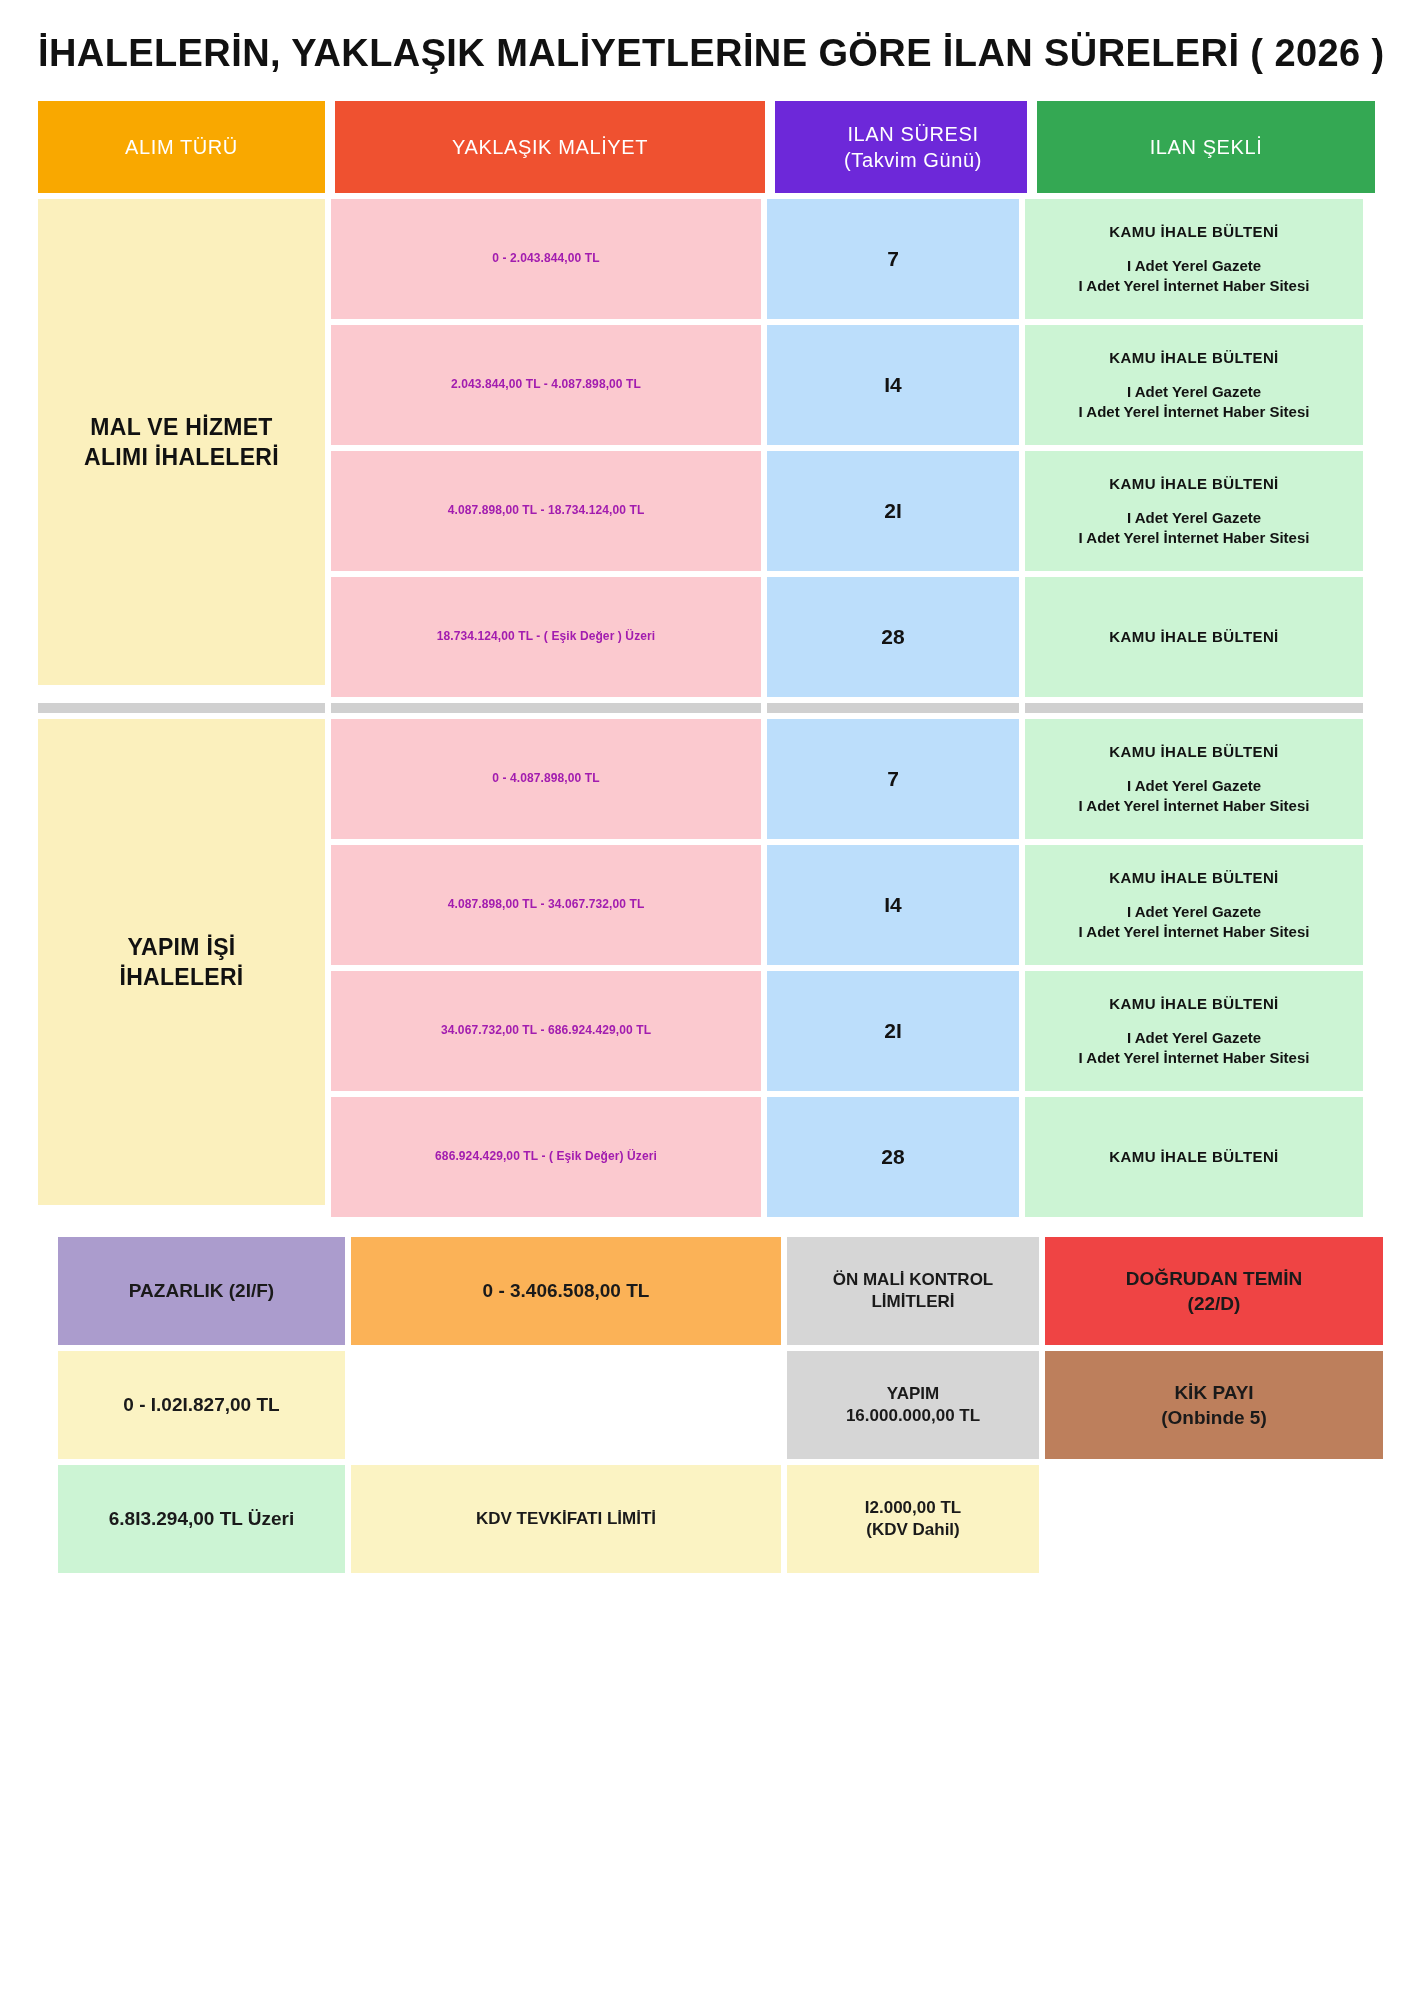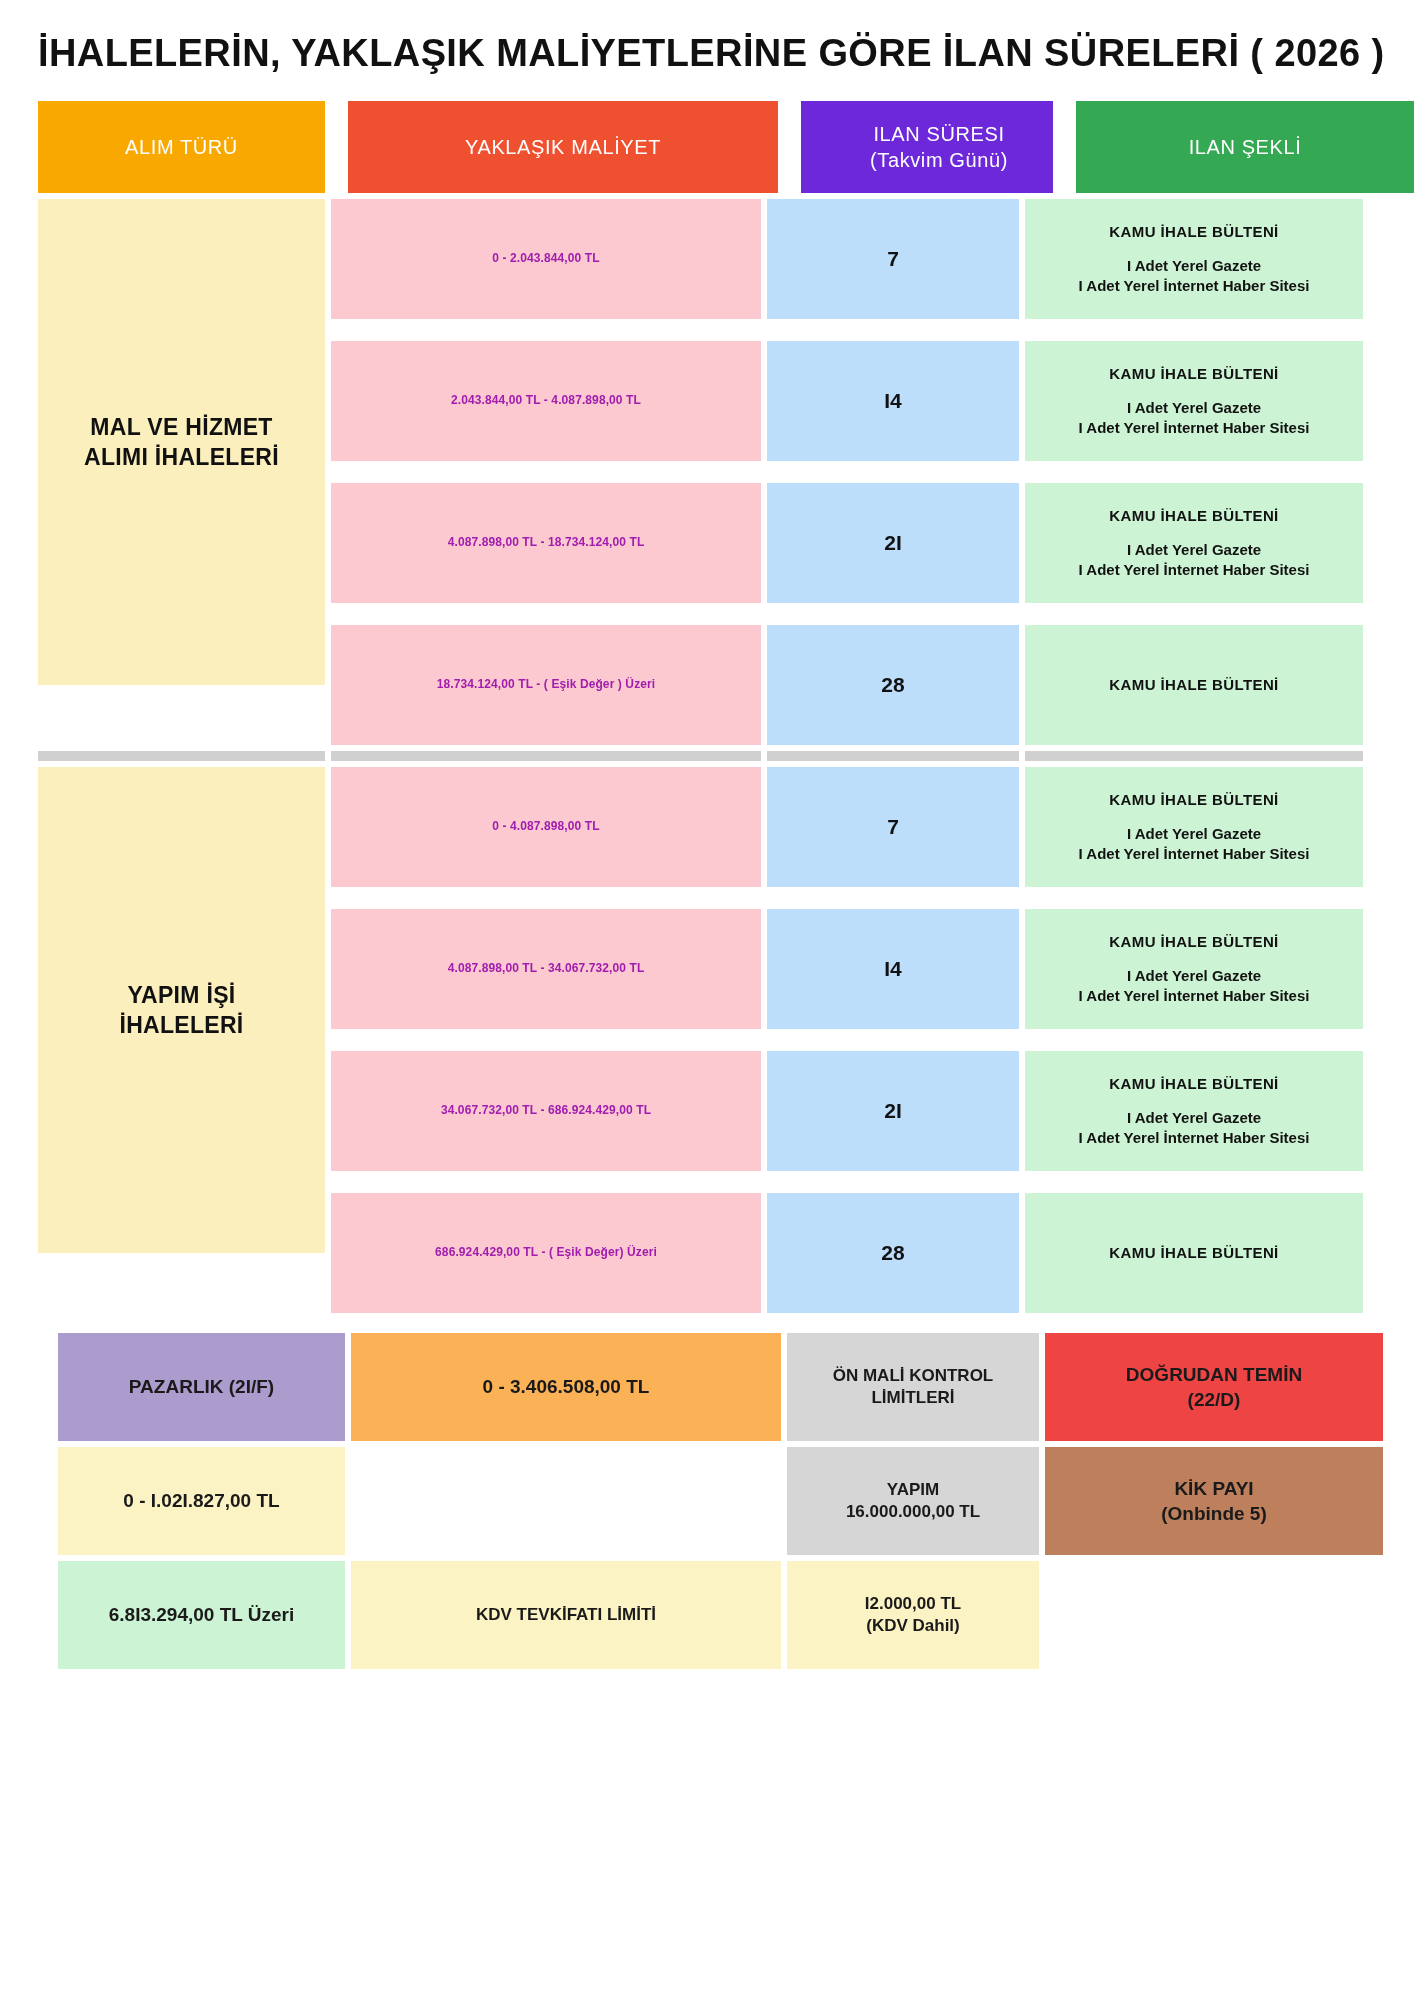--- a/index.html
+++ b/index.html
@@ -32,21 +32,21 @@
     letter-spacing: 0.4px;
     color: #111111;
     padding: 32px 0 26px 0;
     white-space: nowrap;
   }
 
   
   .grid {
     display: grid;
     grid-template-columns: 287px 430px 252px 338px;
-    column-gap: 23px;
+    column-gap: 10px;
   }
 
   .cell {
     display: flex;
     flex-direction: column;
     align-items: center;
     justify-content: center;
     text-align: center;
     box-sizing: border-box;
     padding: 6px 10px;
@@ -73,21 +73,21 @@
 
   .sec-grid {
     display: grid;
     grid-template-columns: 287px 430px 252px 338px;
     column-gap: 6px;
   }
 
   .rowstack {
     display: flex;
     flex-direction: column;
-    row-gap: 22px;
+    row-gap: 6px;
   }
 
   .label-cell {
     background: #fbf0bd;
     font-size: 23px;
     font-weight: 600;
     letter-spacing: 0.3px;
     color: #111;
   }
 

